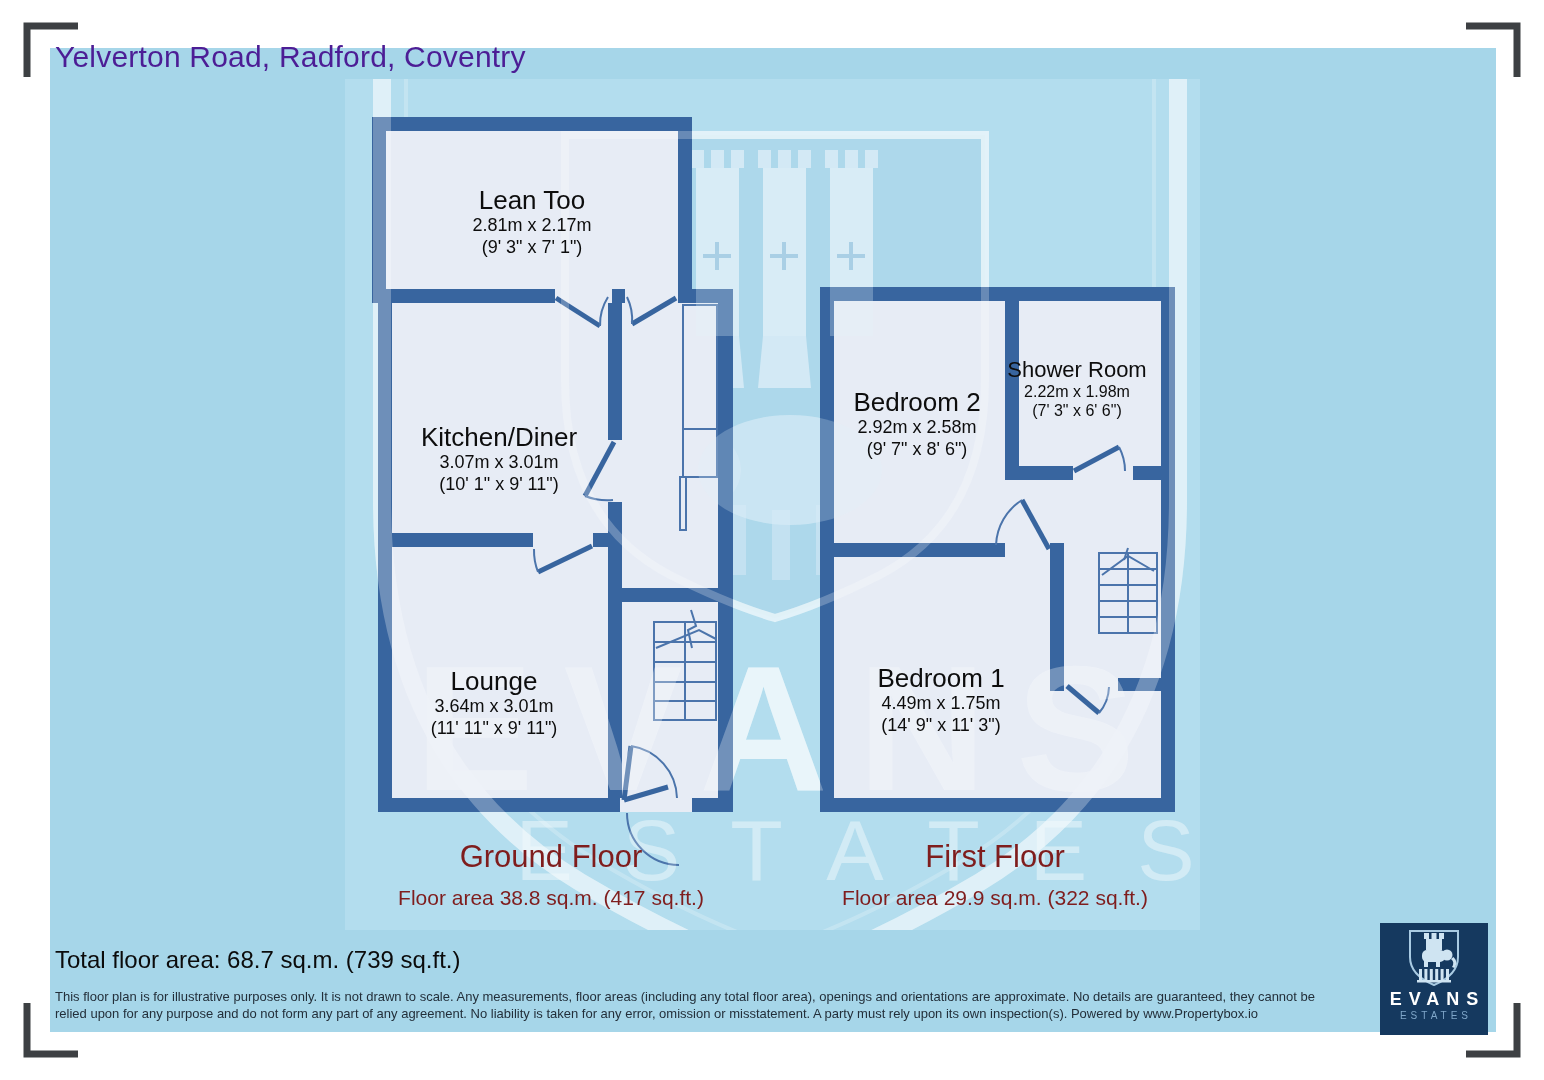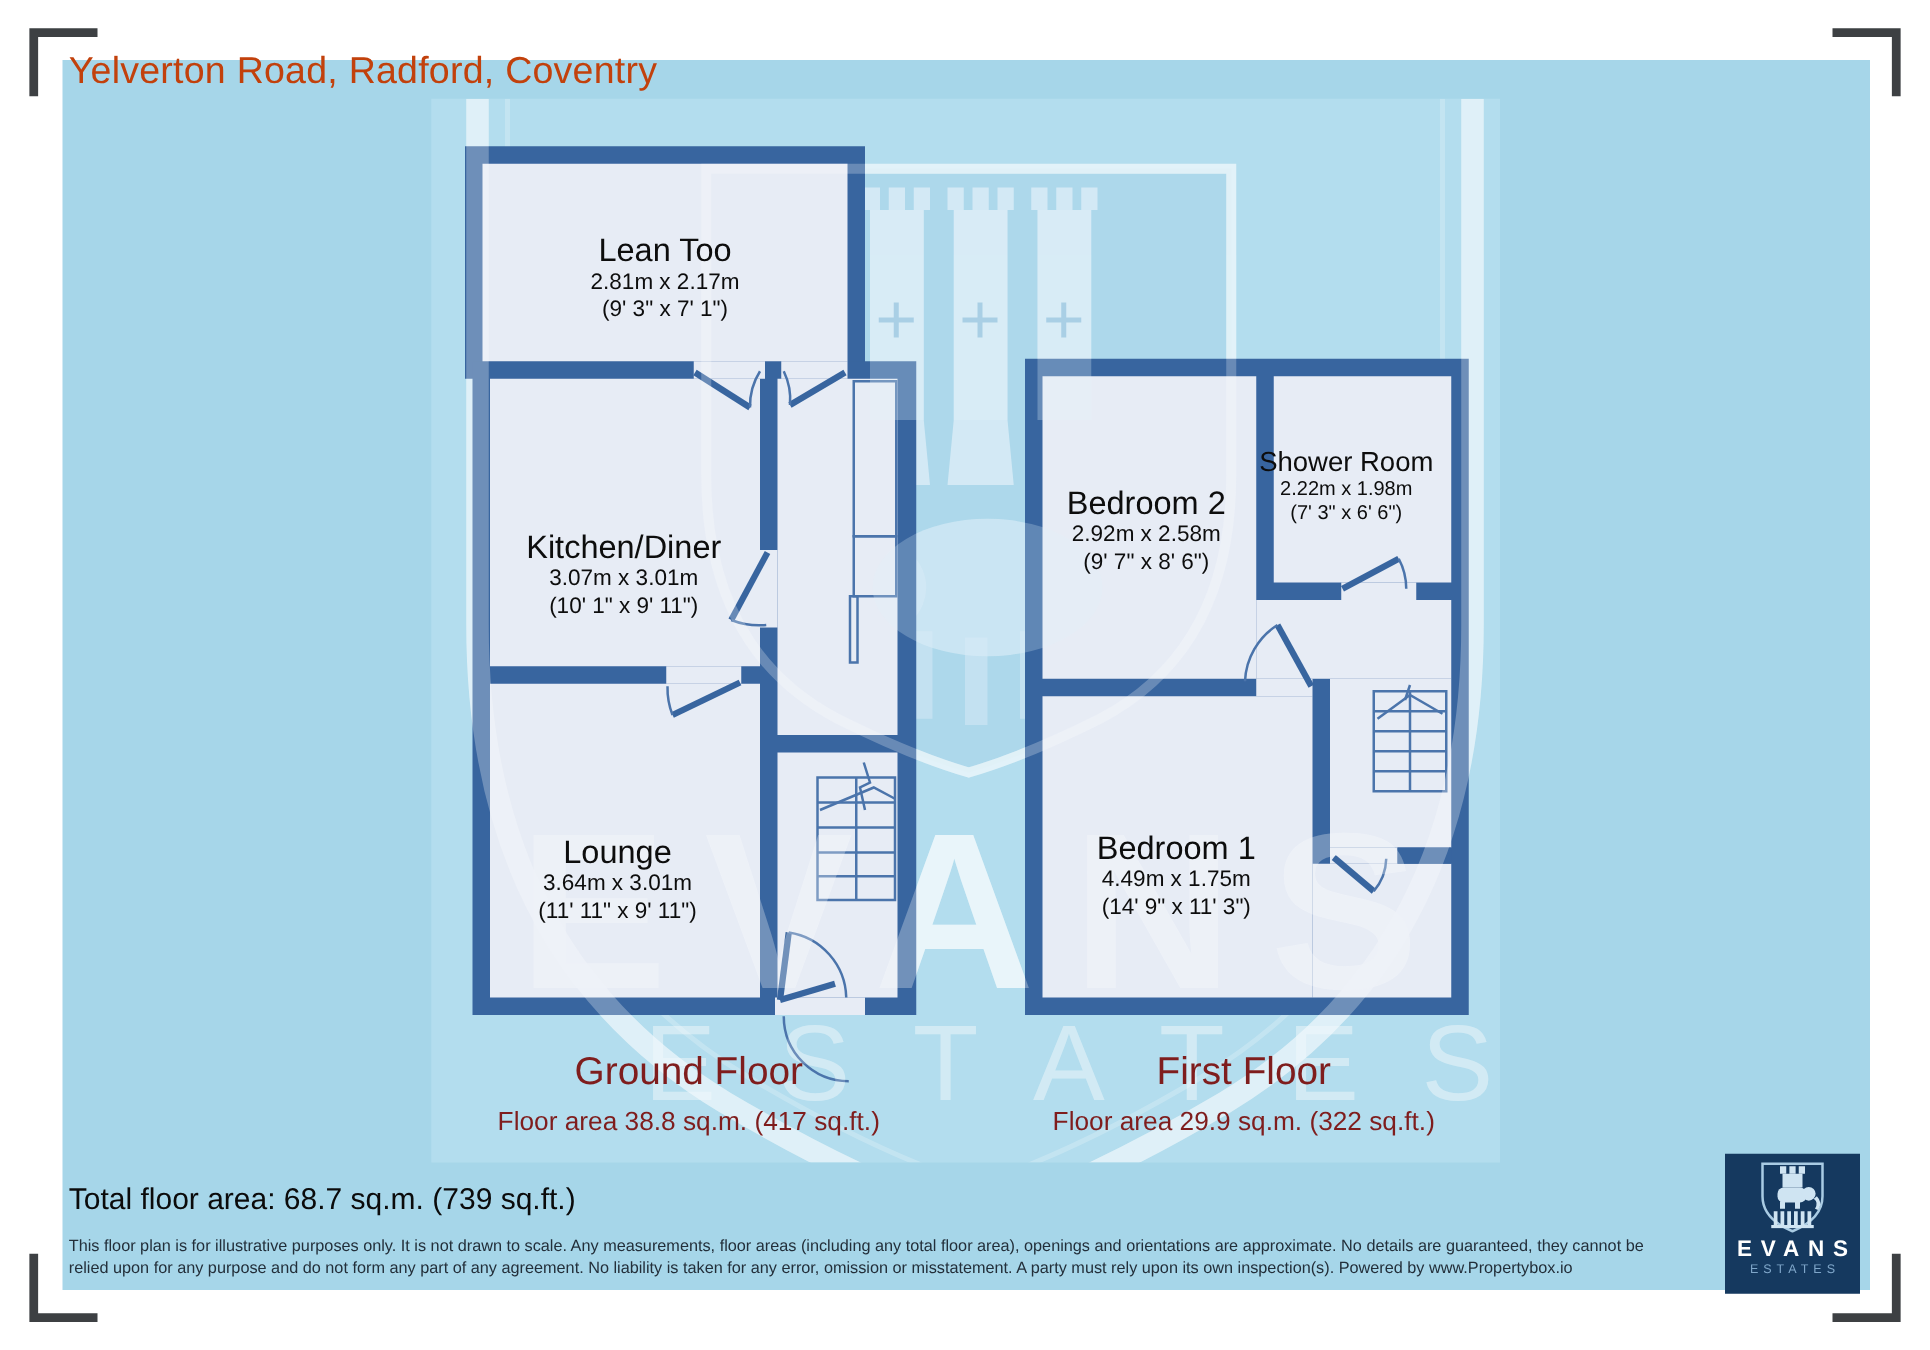--- a/index.html
+++ b/index.html
@@ -4,21 +4,21 @@
 <style>
   html,body{margin:0;padding:0;background:#ffffff;}
   .canvas{
     position:relative;width:1544px;height:1080px;background:#ffffff;
     font-family:"Liberation Sans",sans-serif;overflow:hidden;
   }
   .panel{position:absolute;left:50px;top:48px;width:1446px;height:984px;background:#a6d6e9;}
   .inner-panel{position:absolute;left:345px;top:79px;width:855px;height:851px;background:#b3ddee;overflow:hidden;}
   .wm-over{position:absolute;left:345px;top:79px;width:855px;height:851px;overflow:hidden;pointer-events:none;}
   .page-title{
-    position:absolute;left:55px;top:40px;font-size:30px;color:#c2410c;letter-spacing:.2px;
+    position:absolute;left:55px;top:40px;font-size:30px;color:#4c1d95;letter-spacing:.2px;
   }
   .plan-svg{position:absolute;left:0;top:0;pointer-events:none;}
   .room-label{position:absolute;transform:translateX(-50%);text-align:center;color:#0d0d0d;white-space:nowrap;}
   .room-name{font-size:26px;line-height:28px;}
   .room-metric{font-size:18px;line-height:22px;}
   .room-imperial{font-size:18px;line-height:22px;}
   .room-label.small .room-name{font-size:22px;line-height:24px;}
   .room-label.small .room-metric,.room-label.small .room-imperial{font-size:16px;line-height:19px;}
   .floor-label{position:absolute;transform:translateX(-50%);text-align:center;color:#7f1d1d;white-space:nowrap;}
   .floor-name{font-size:31px;line-height:34px;}

